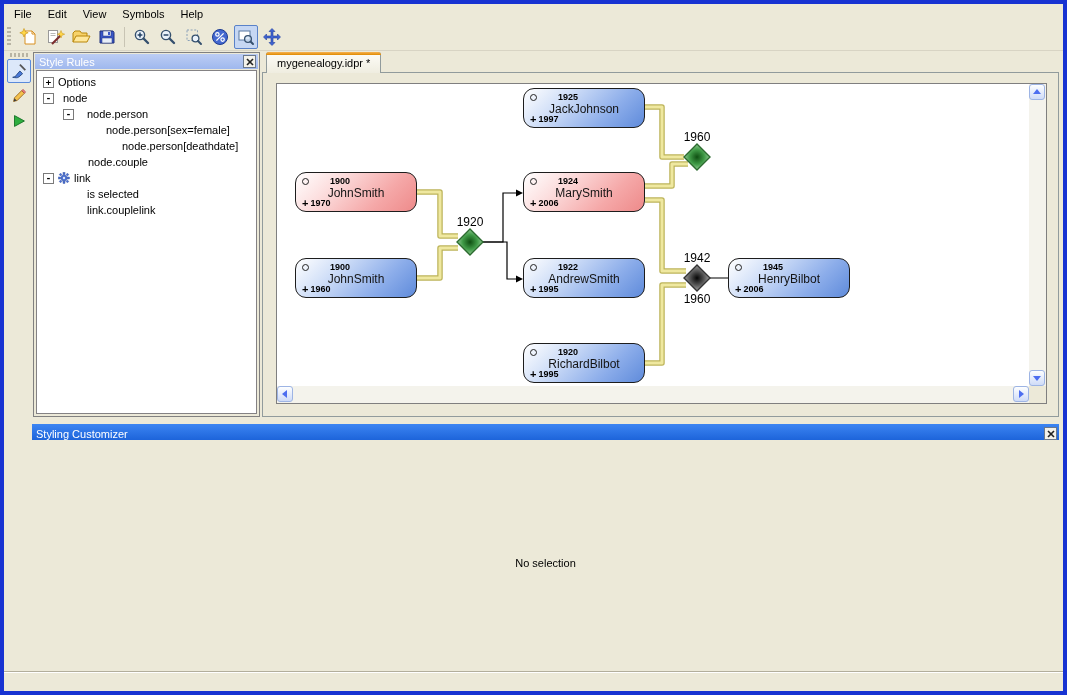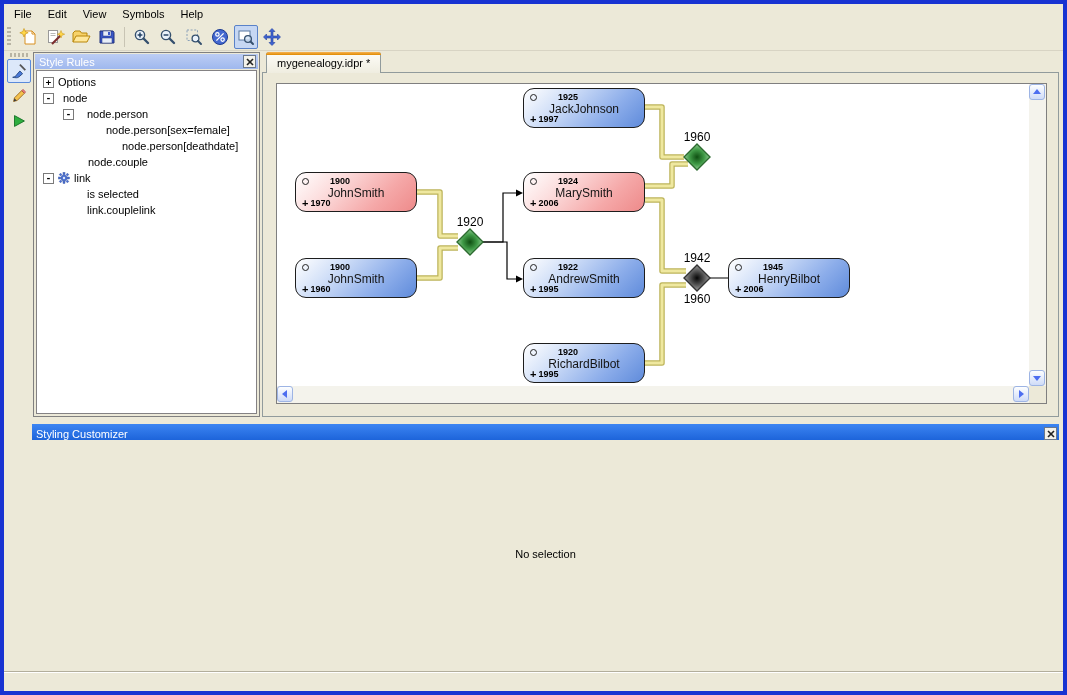--- a/index.html
+++ b/index.html
@@ -76,21 +76,21 @@
   .pdeath { position:absolute; left:6px; bottom:3px; display:flex; align-items:center; gap:2px;
             font:bold 9px "Liberation Sans",sans-serif; }
   .ring { width:7px; height:7px; border:1px solid #222; border-radius:50%; background:transparent; }
   .cross { font:bold 11px "Liberation Sans",sans-serif; line-height:9px; }
 
   
   .cz-bar { position:absolute; left:28px; top:420px; width:1027px; height:16px;
             background:linear-gradient(180deg,#3c85f2,#1d64da); display:flex; align-items:flex-end; }
   .cz-title { color:#fff; padding-left:4px; flex:1; }
   .cz-panel { position:absolute; left:28px; top:436px; width:1027px; height:231px; background:#ece9d8; }
-  .no-sel { position:absolute; left:0; right:0; top:108px; text-align:center; }
+  .no-sel { position:absolute; left:0; right:0; top:117px; text-align:center; }
 
   .status-divider { position:absolute; left:0; right:0; top:667px; height:2px;
                     border-top:1px solid #b2ae9c; border-bottom:1px solid #ffffff; }
   .status-bar { position:absolute; left:0; right:0; top:669px; bottom:0; background:#ece9d8; }
 
   svg { display:block; }
   .diag-svg { position:absolute; left:0; top:0; }
   .couple-label { font:12px "Liberation Sans",sans-serif; fill:#000; }
 </style>
 </head>

